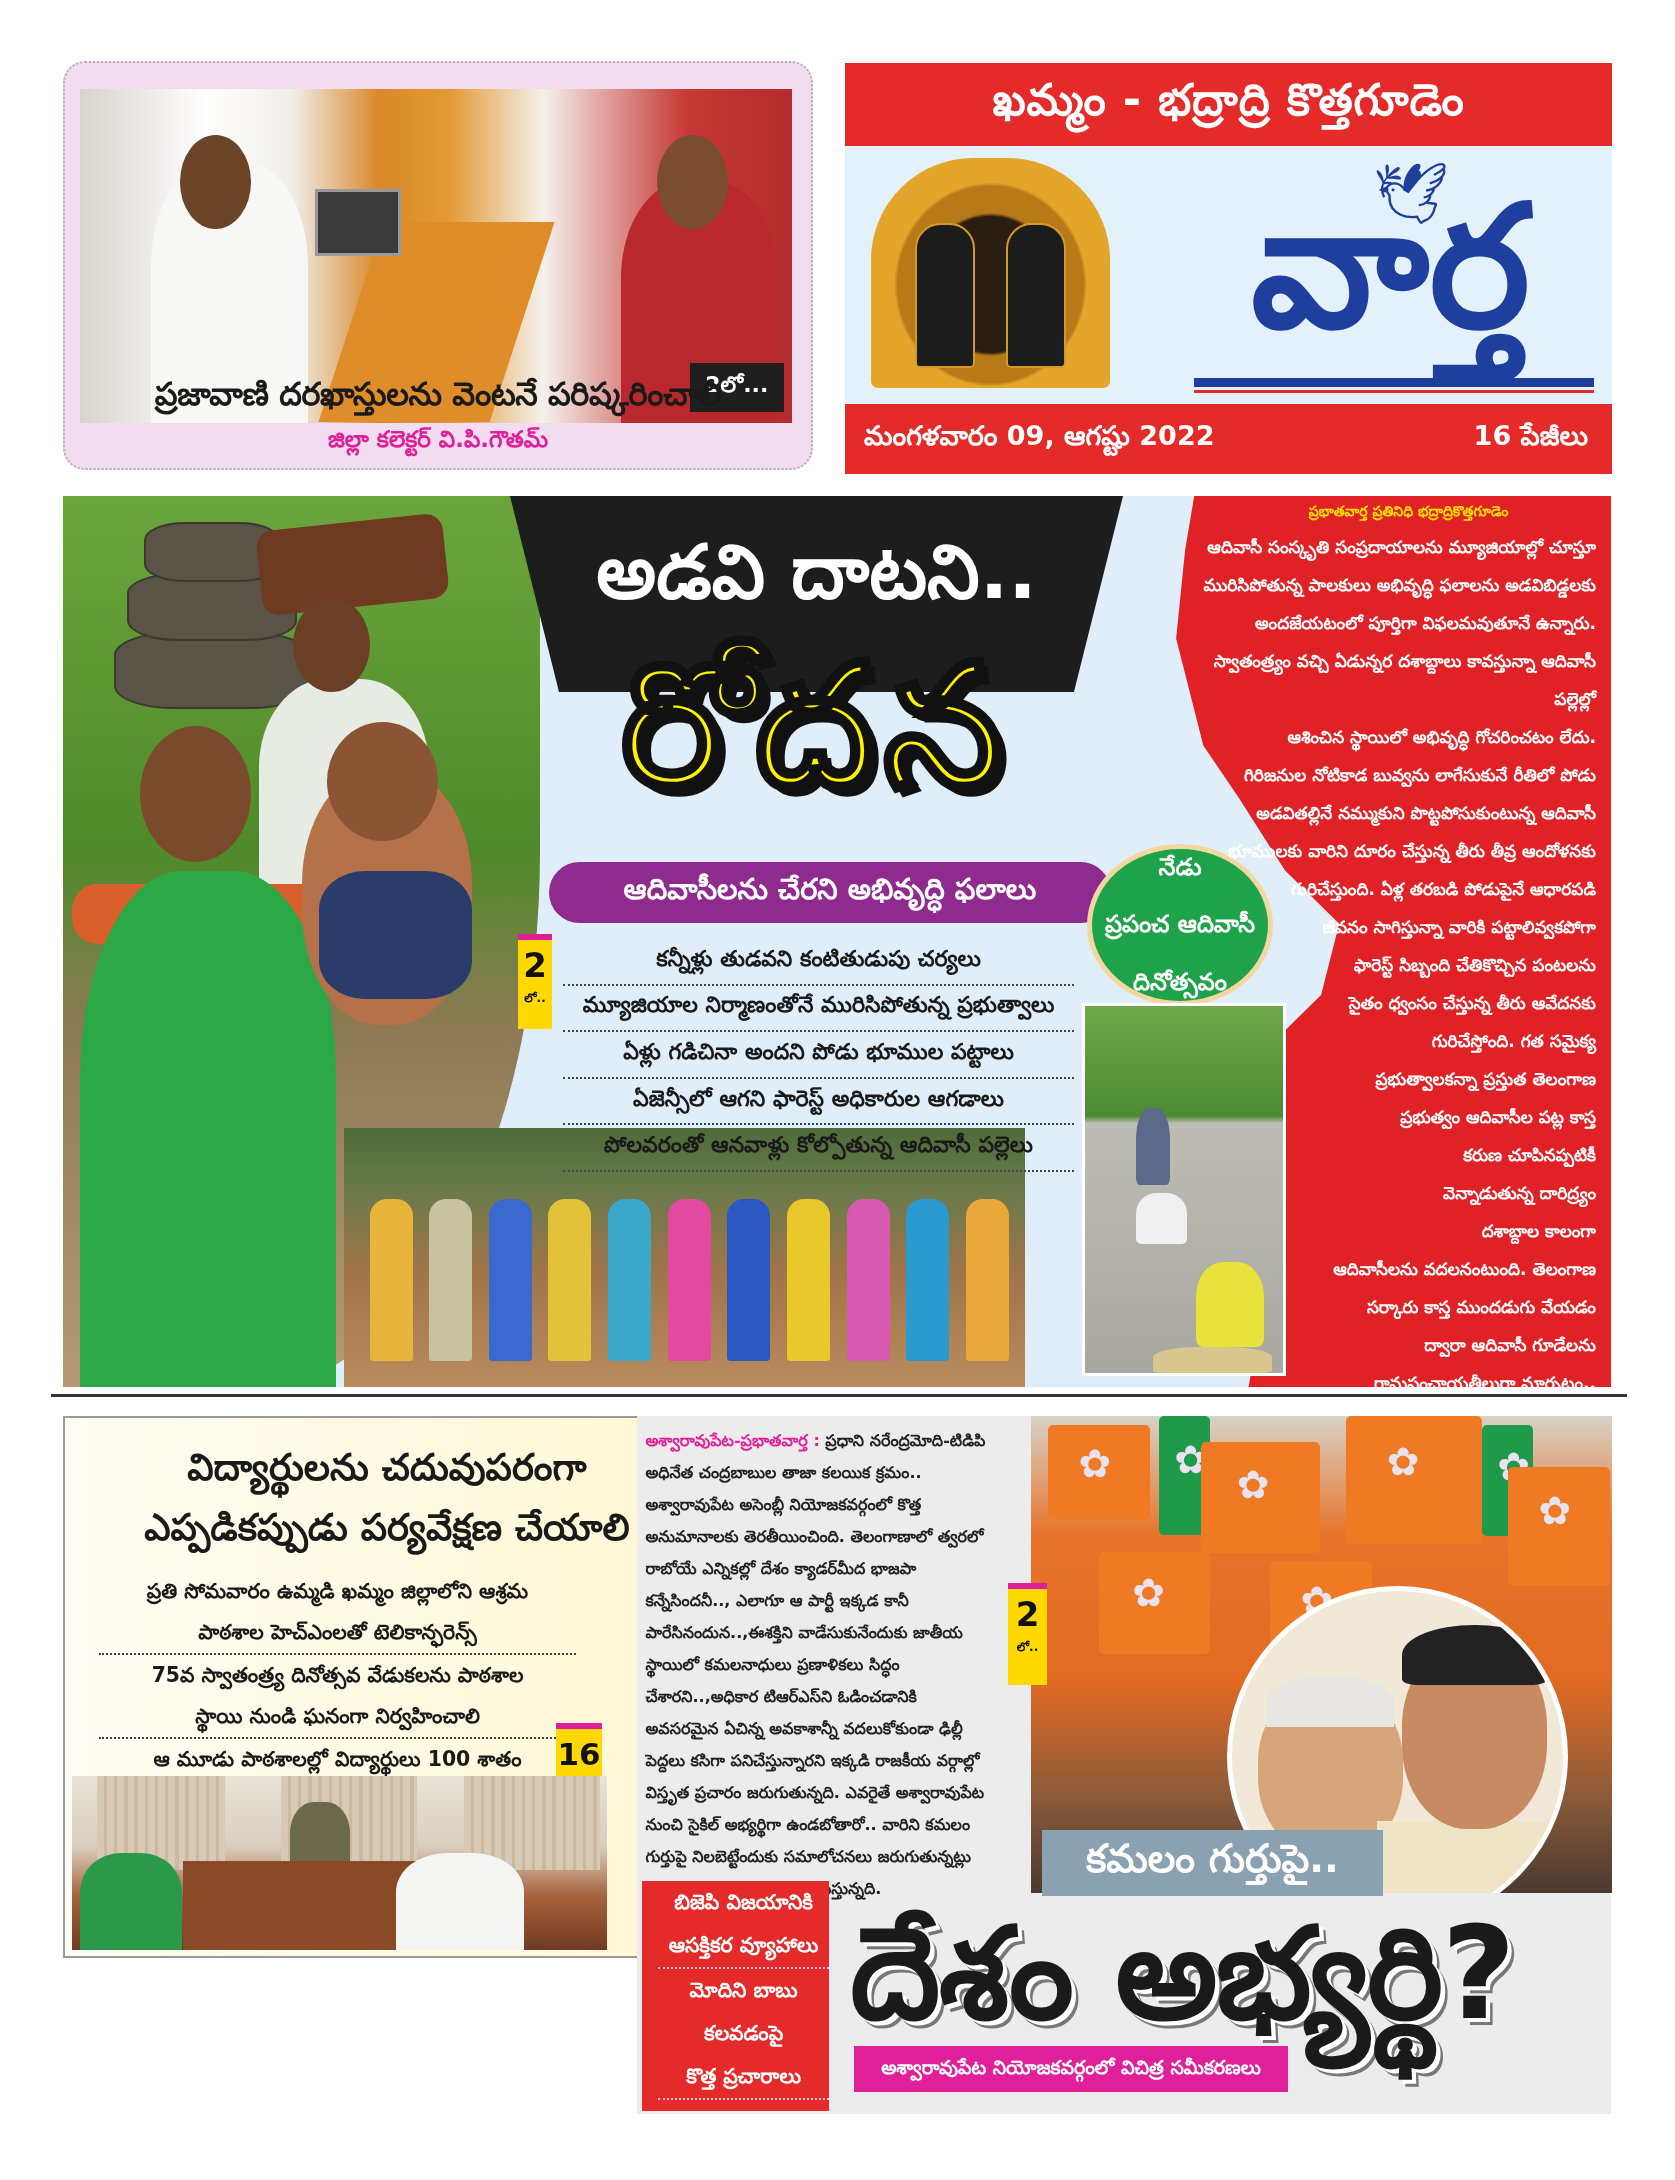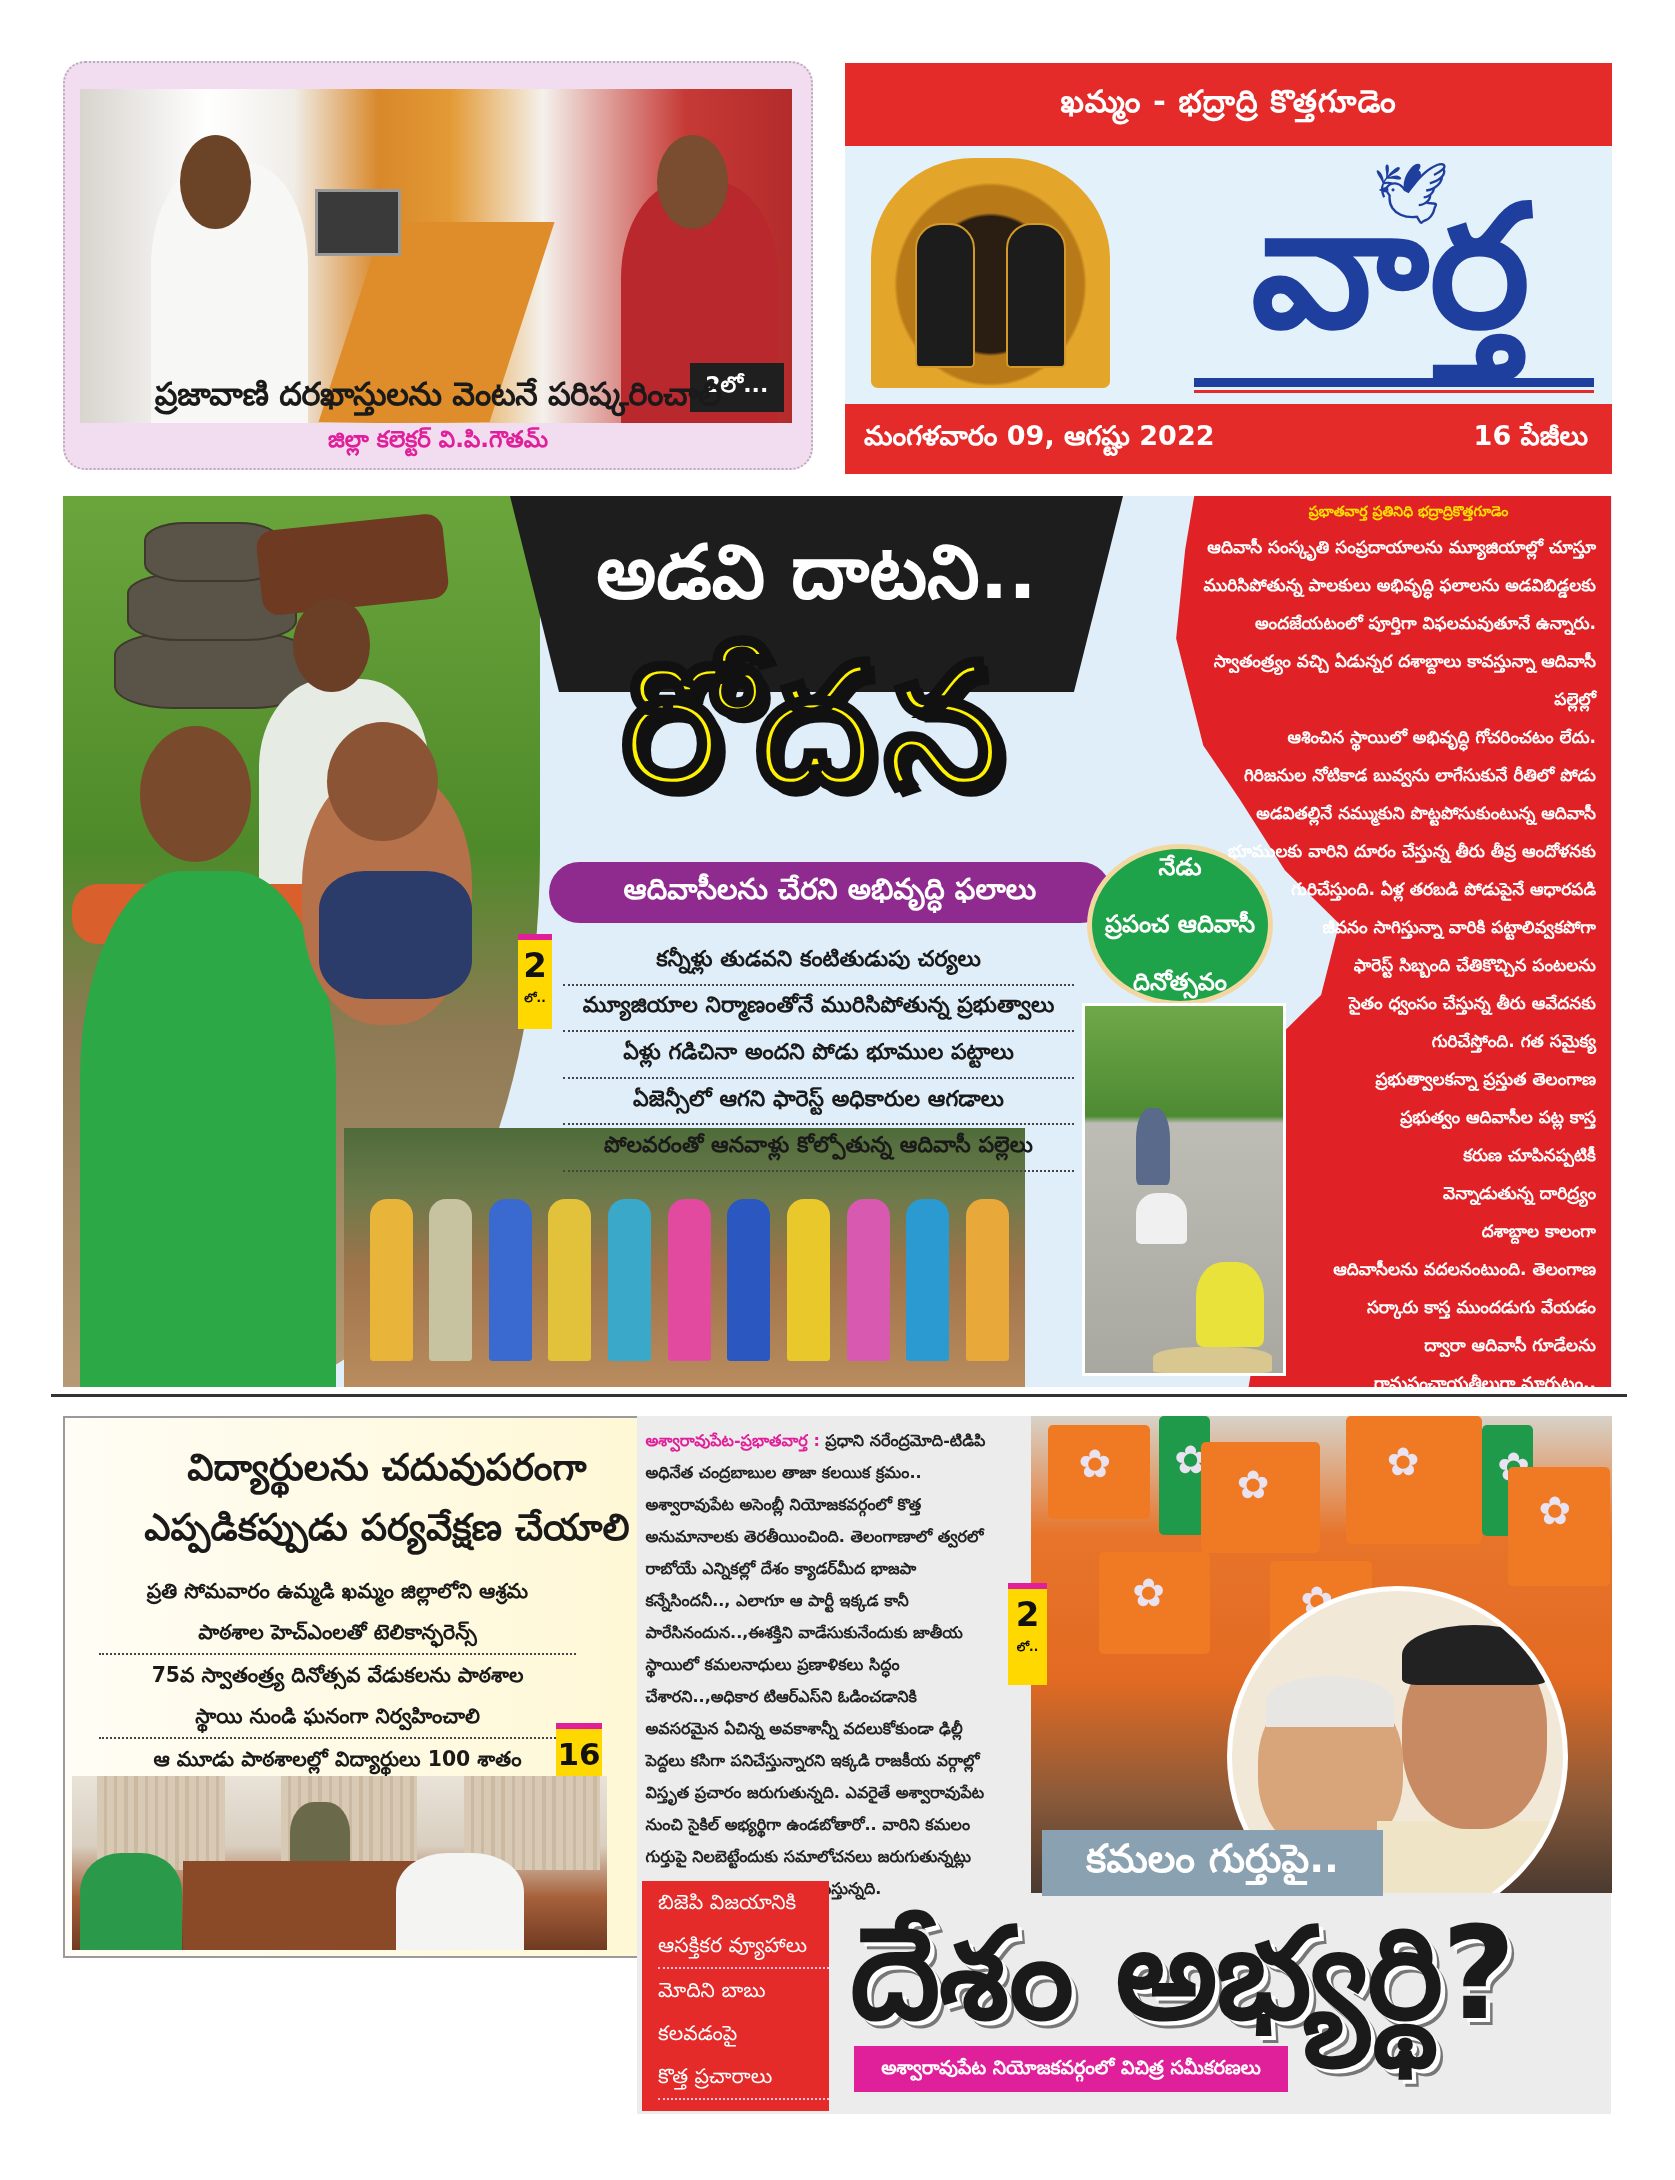--- a/index.html
+++ b/index.html
@@ -33,21 +33,21 @@
   }
   .teaser-sub {
     position: absolute; left: 0; top: 363px; width: 100%; text-align: center;
     font-size: 23px; font-weight: bold; color: #e0209a;
   }
 
   
   .masthead { position: absolute; left: 845px; top: 63px; width: 767px; height: 411px; background: #e3f1fb; }
   .mast-top {
     position: absolute; left: 0; top: 0; width: 100%; height: 83px; background: #e52a2a;
-    color: #fff; font-size: 31px; font-weight: bold; display: flex; align-items: center; justify-content: center;
+    color: #fff; font-size: 44px; font-weight: bold; display: flex; align-items: center; justify-content: center;
     letter-spacing: 0.9px;
   }
   .deity {
     position: absolute; left: 25.6px; top: 95px; width: 239px; height: 230px;
     background: radial-gradient(ellipse at 50% 55%, #2a1e12 0 38%, #b87a18 40% 55%, #e3a52a 57% 100%);
     border-radius: 102px 102px 6.8px 6.8px;
   }
   .deity .idol { position:absolute; bottom: 20.4px; width: 60px; height: 145px; background: #1c1c1c; border-radius: 25.6px 25.6px 5.1px 5.1px; border: 2.6px solid #d39a2a; }
   .deity .idol.l { left: 44px; }
   .deity .idol.r { right: 44px; }
@@ -184,21 +184,21 @@
   .leaders .l2hair { position:absolute; left: 170px; top: 34px; width: 145px; height: 60px; background: #222; border-radius: 50% 50% 10% 10%; }
   .leaders .l2body { position:absolute; left: 145px; top: 230px; width: 196px; height: 128px; background: #efe4c6; }
   .leaders .l1body { position:absolute; left: 8.5px; top: 256px; width: 170px; height: 102px; background: #e46a1e; }
 
   .kamalam {
     position: absolute; left: 405px; top: 414px; width: 341px; height: 66px; background: #8aa1b1;
     color: #fff; font-size: 39px; font-weight: bold; display:flex; align-items:center; justify-content:center;
   }
   .red-list {
     position: absolute; left: 5.1px; top: 465px; width: 187px; height: 230px; background: #e52a2a;
-    color: #fff; font-weight: normal; text-align:left;padding-left:16px;
+    color: #fff; font-weight: bold; text-align:center;padding-left:16px;
   }
   .red-list .item { font-size: 20.4px; line-height: 43px; }
   .red-list .item.sep { border-bottom: 2.6px dotted #fbd; }
   .big-title {
     position: absolute; left: 213px; top: 494px; width: 767px; text-align: left;
     font-size: 128px; font-weight: 900; color: #1a1a1a; line-height: 1;
     text-shadow: 4.3px 4.3px 0 #fff, 6.8px 6.8px 0 #777;
     letter-spacing: -1.7px;
   }
   .pink-strip {

